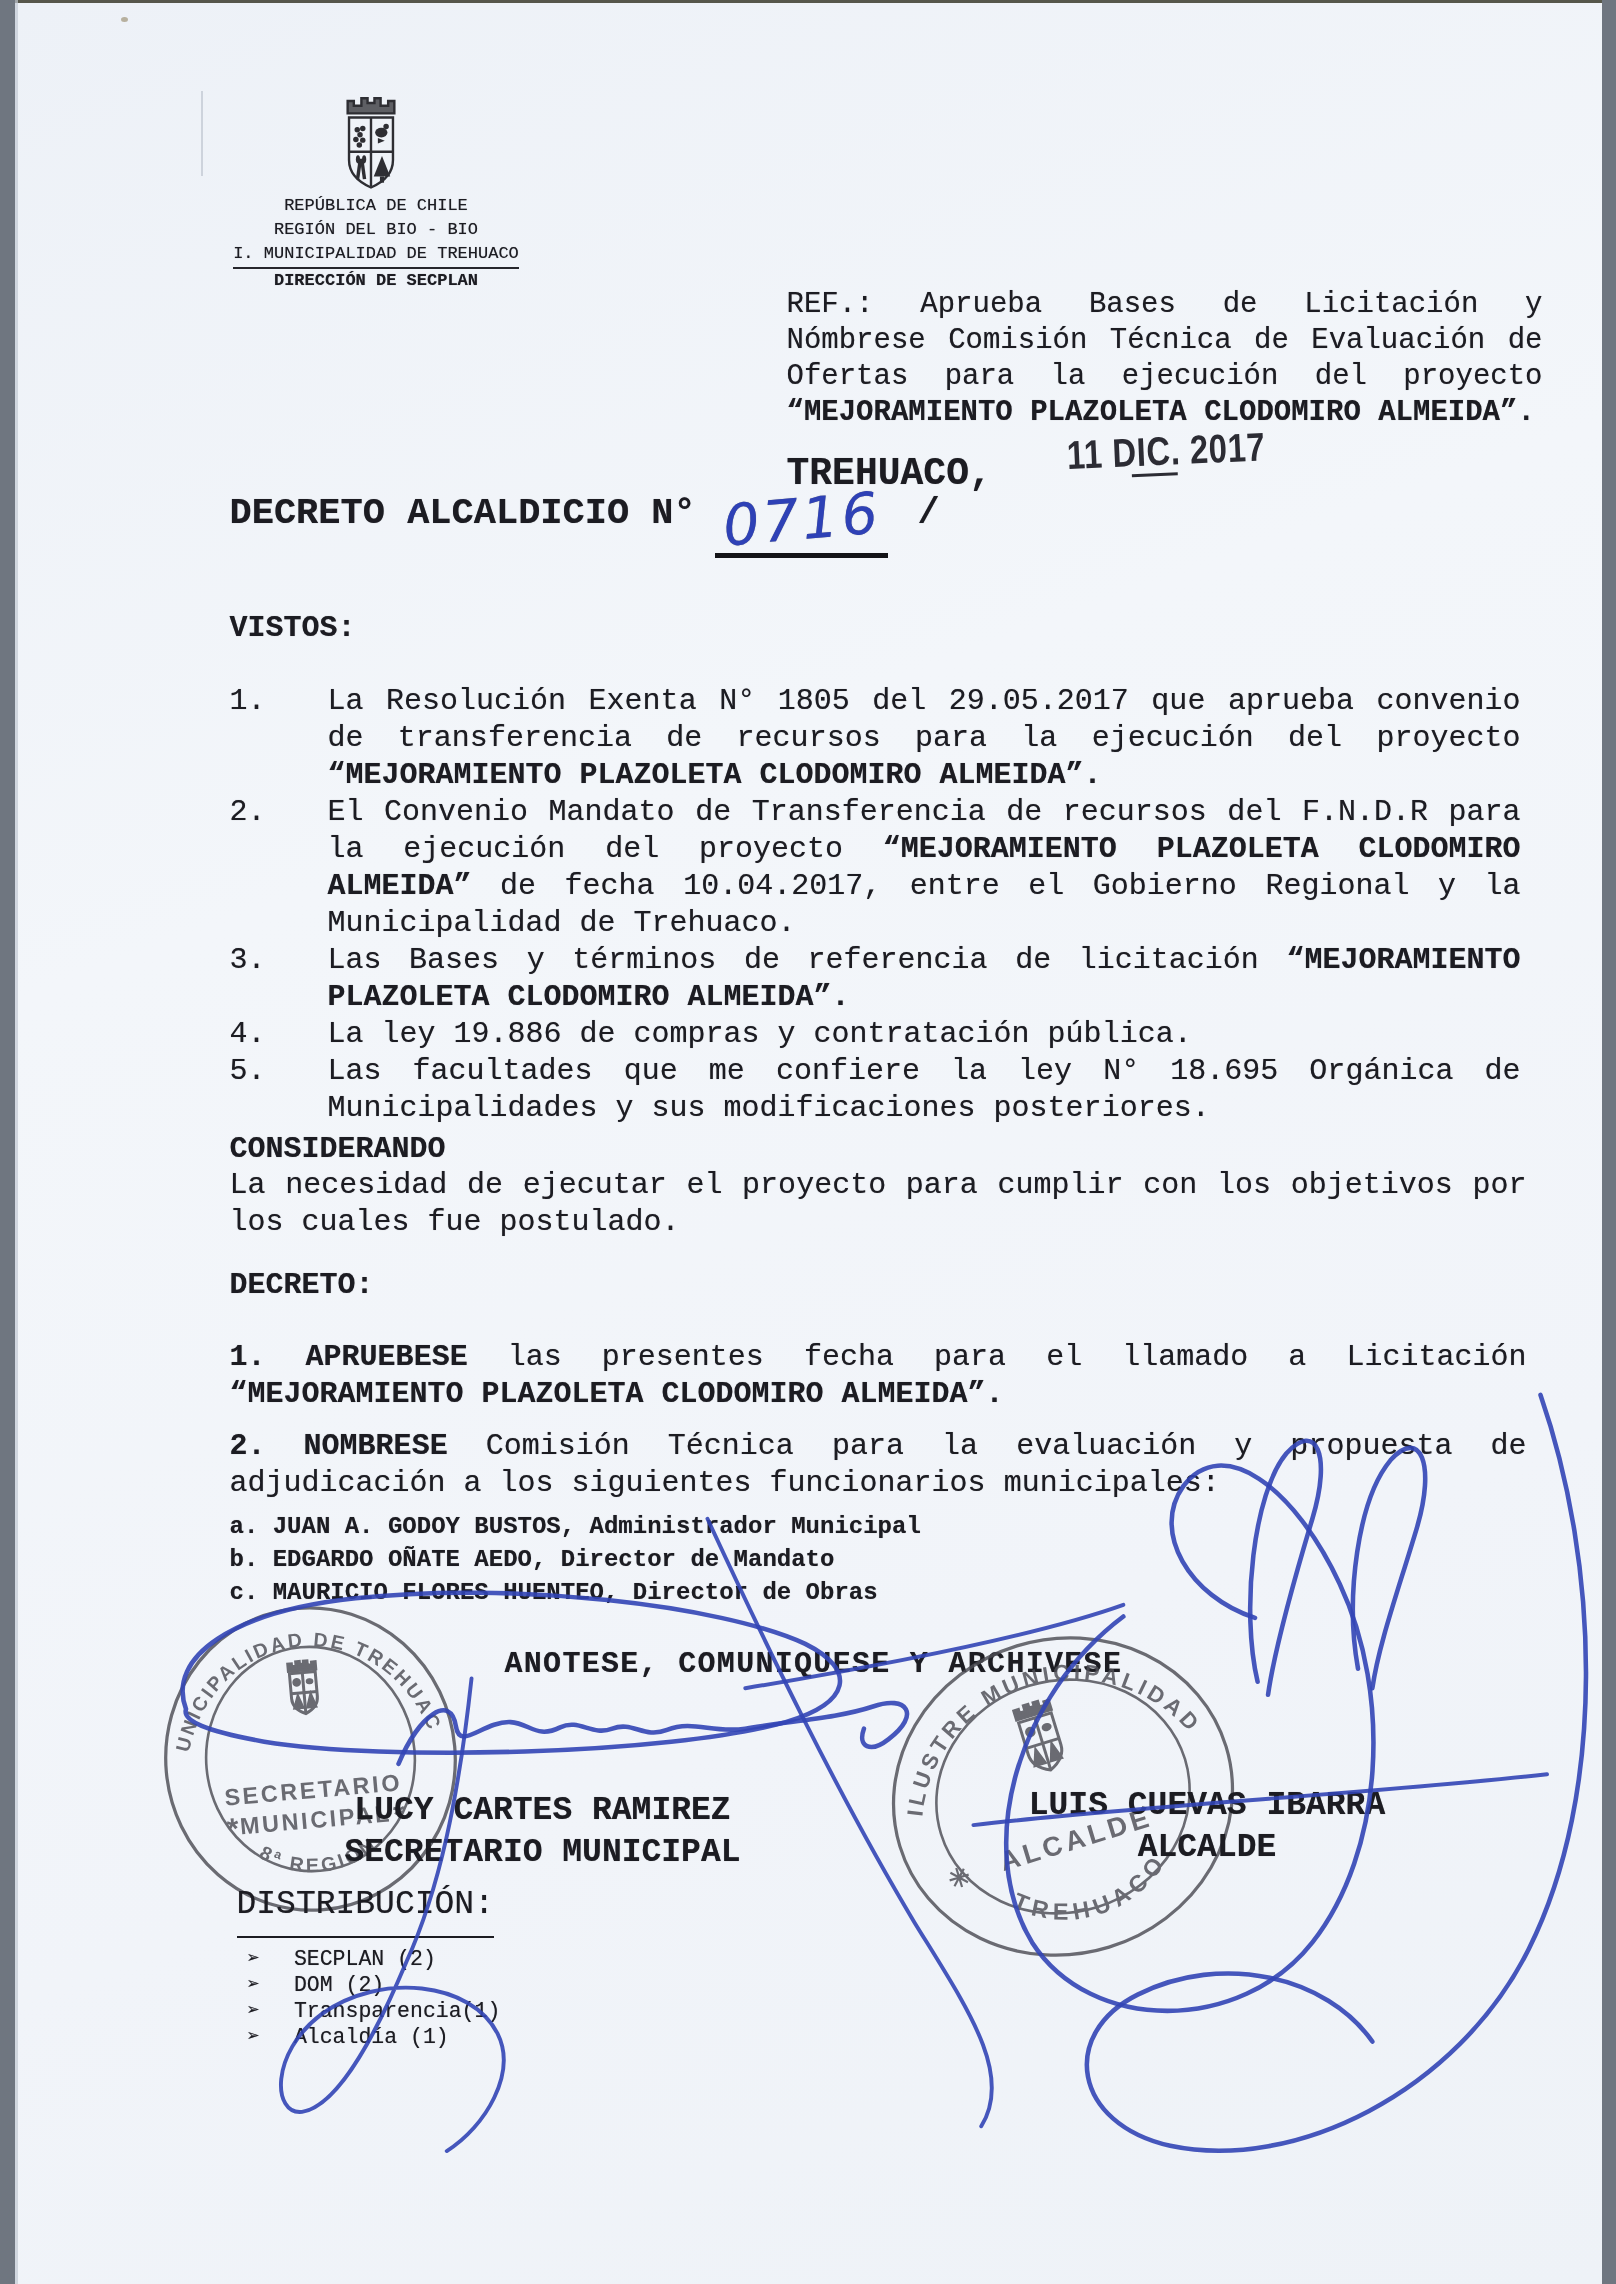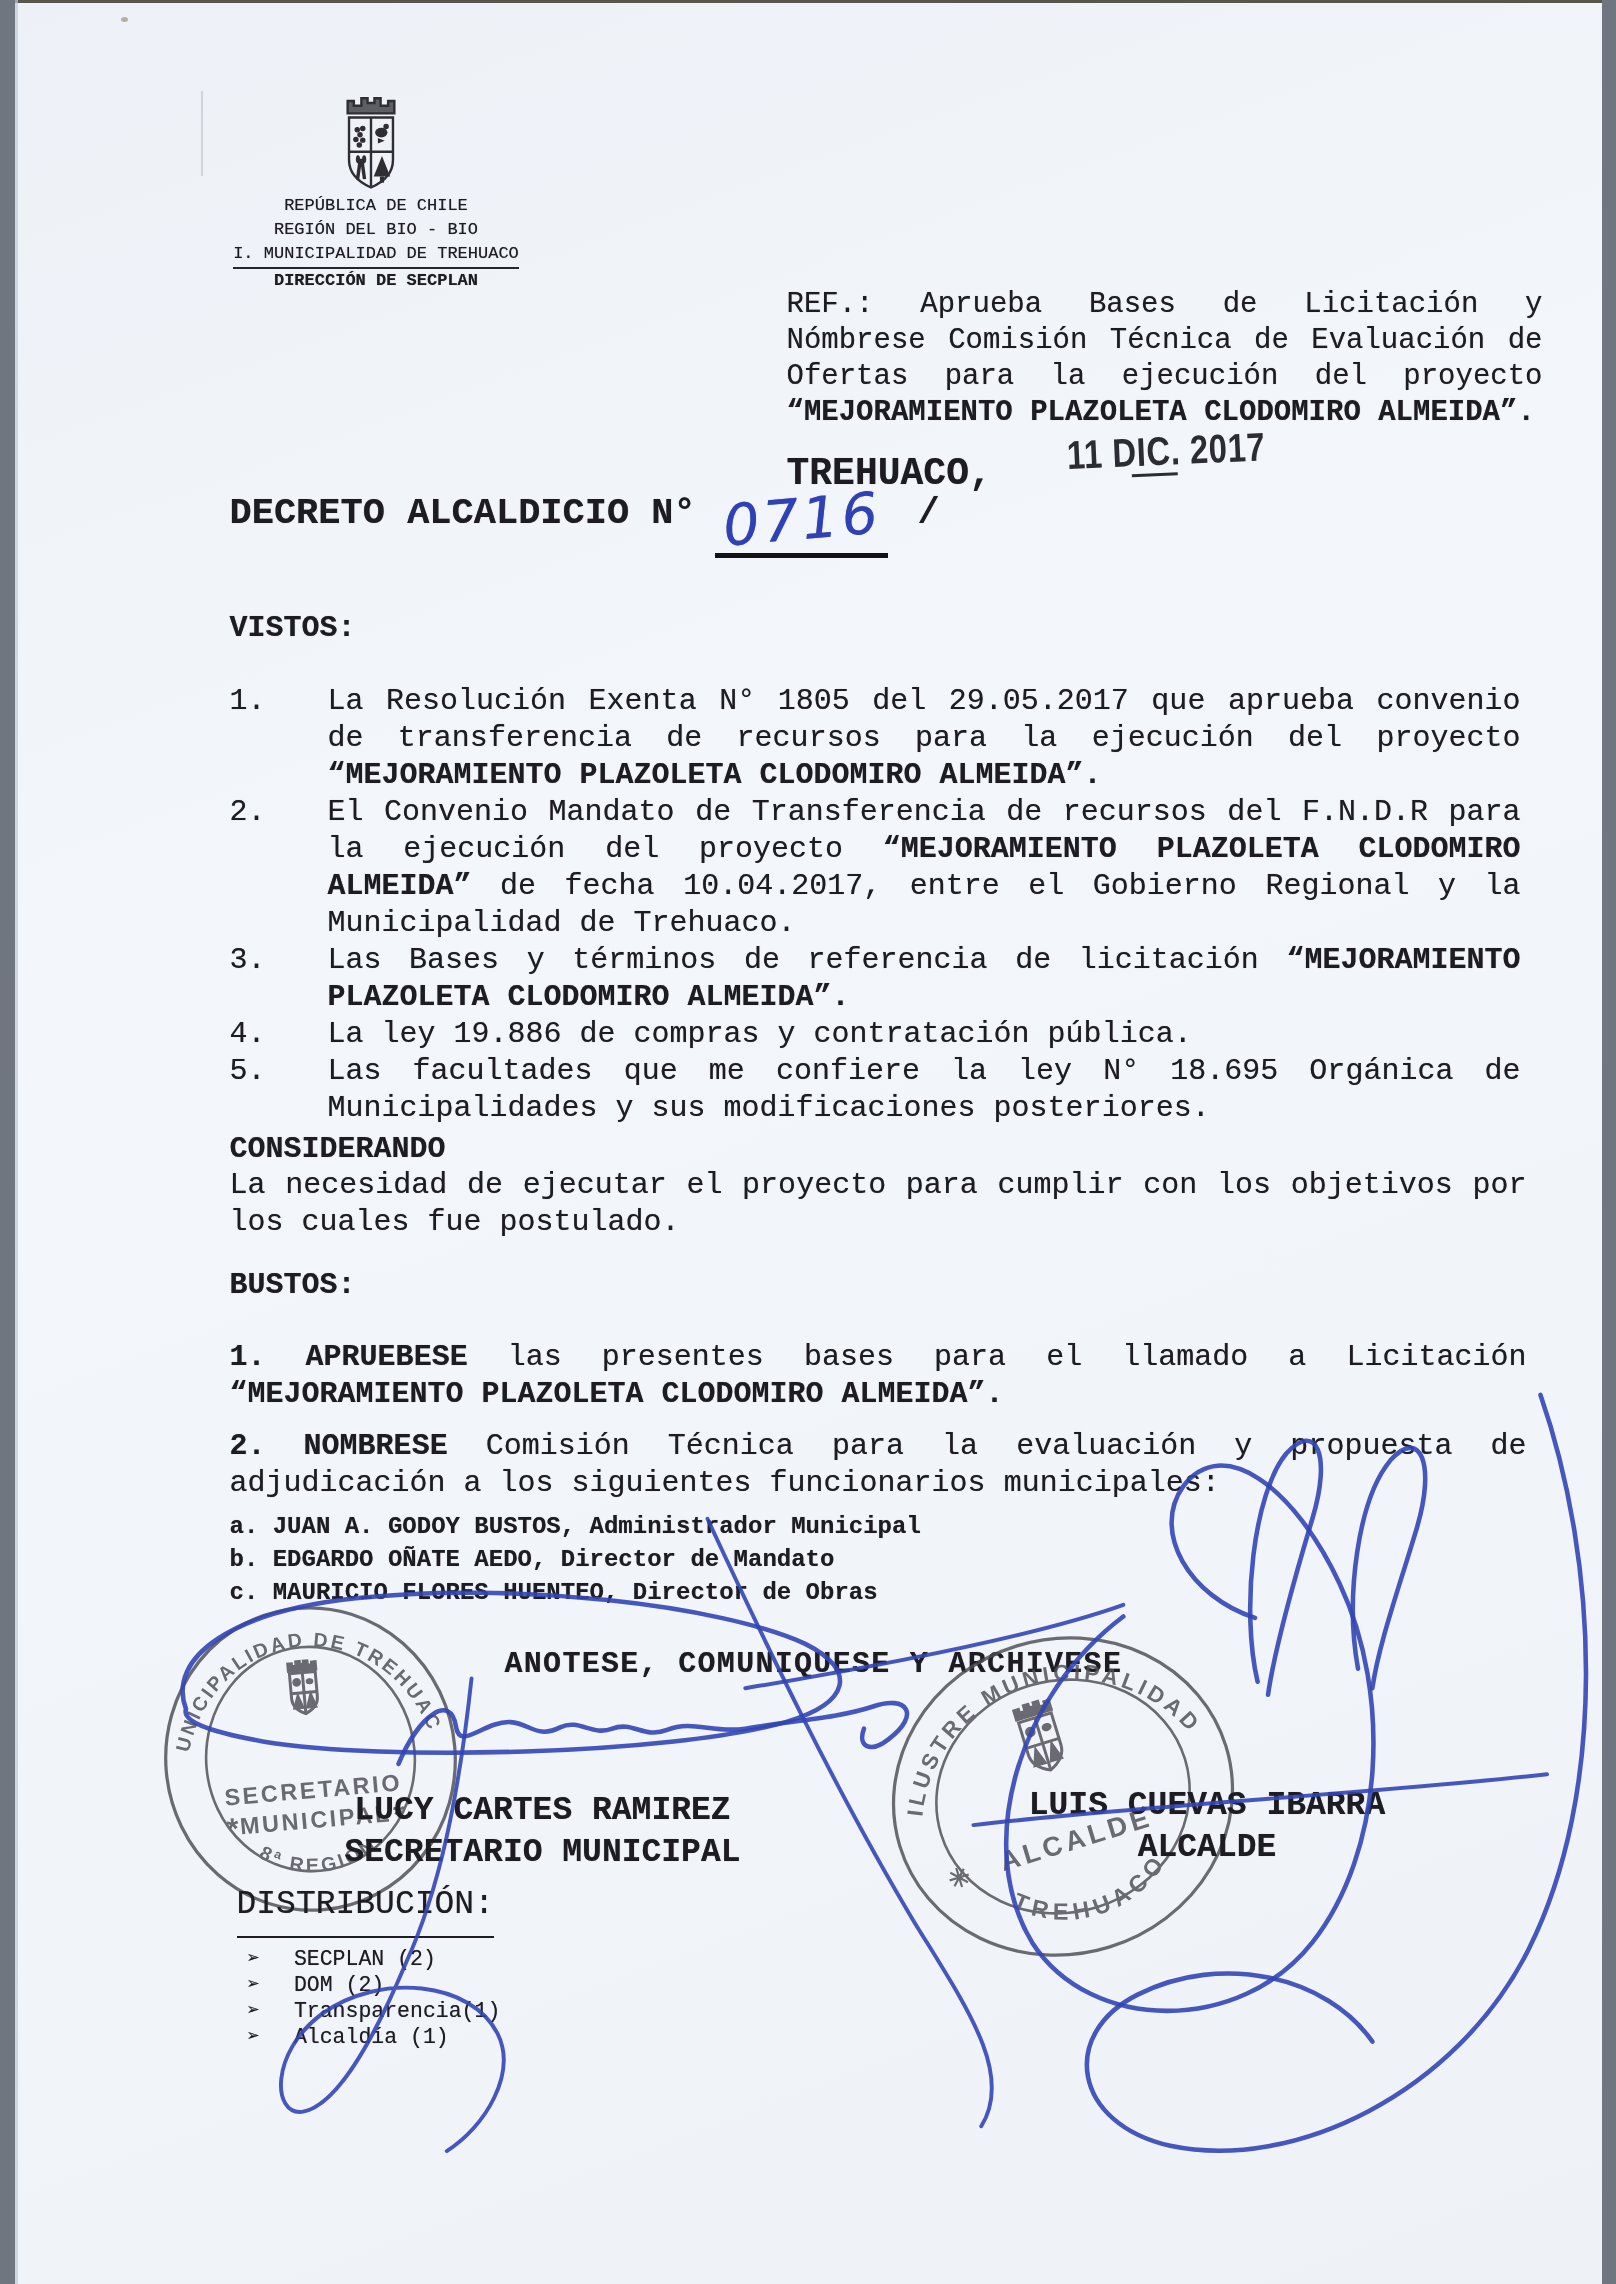--- a/index.html
+++ b/index.html
@@ -155,22 +155,22 @@
     </div>
     <div class="vitem">
       <span class="vnum">5.</span>
       <span class="vtxt"><span>Las facultades que me confiere la ley N° 18.695 Orgánica de Municipalidades y sus modificaciones posteriores.</span></span>
     </div>
   </div>
 
   <div class="abs shead ch ink">CONSIDERANDO</div>
   <p class="abs cp ink">La necesidad de ejecutar el proyecto para cumplir con los objetivos por los cuales fue postulado.</p>
 
-  <div class="abs shead dh ink">BUSTOS:</div>
-  <p class="abs dp dp1 ink"><span class="b">1. </span><span class="b">APRUEBESE</span><span> las presentes bases para el llamado a Licitación </span><span class="b">“MEJORAMIENTO PLAZOLETA CLODOMIRO ALMEIDA”.</span></p>
+  <div class="abs shead dh ink">DECRETO:</div>
+  <p class="abs dp dp1 ink"><span class="b">1. </span><span class="b">APRUEBESE</span><span> las presentes fecha para el llamado a Licitación </span><span class="b">“MEJORAMIENTO PLAZOLETA CLODOMIRO ALMEIDA”.</span></p>
   <p class="abs dp dp2 ink"><span class="b">2. </span><span class="b">NOMBRESE</span><span> Comisión Técnica para la evaluación y propuesta de adjudicación a los siguientes funcionarios municipales:</span></p>
 
   <div class="abs officials ink">
     <div>a. JUAN A. GODOY BUSTOS, Administrador Municipal</div>
     <div>b. EDGARDO OÑATE AEDO, Director de Mandato</div>
     <div>c. MAURICIO FLORES HUENTEO, Director de Obras</div>
   </div>
 
   <div class="abs closing ink">ANOTESE, COMUNIQUESE Y ARCHIVESE</div>
 

